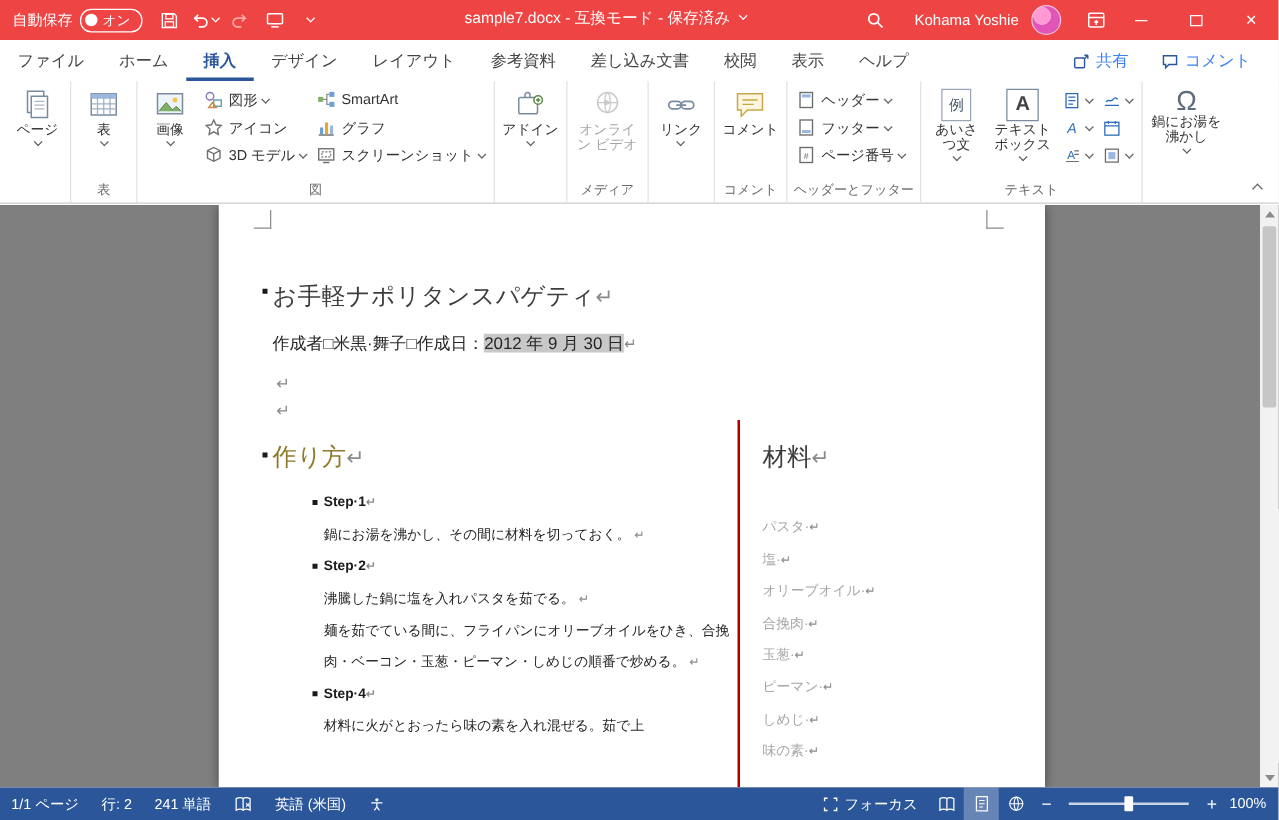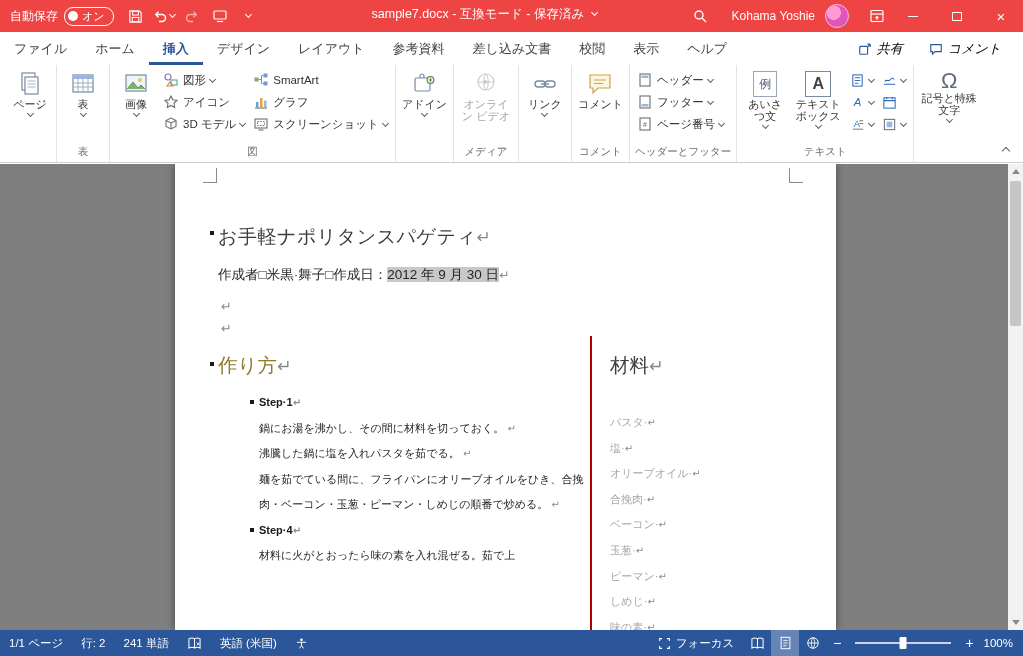--- a/index.html
+++ b/index.html
@@ -27,22 +27,22 @@
   .win-btn { width:44px; height:32px; display:flex; align-items:center; justify-content:center; font-size:15px; }
   .min-glyph { width:10px; height:1px; background:#fff; }
   .max-glyph { width:10px; height:9px; border:1px solid #fff; }
 
   
   .tabrow { position:absolute; top:32px; left:0; right:0; height:33px; background:#fff;
             display:flex; align-items:stretch; }
   .rtab { display:flex; align-items:center; padding:0 14px; font-size:13px; color:#444; cursor:default; }
   .rtab.active { color:#2b579a; font-weight:bold; box-shadow:inset 0 -3px 0 #2b579a; }
   .tabrow-right { margin-left:auto; display:flex; align-items:center; gap:6px; padding-right:12px; }
-  .pill-btn { display:flex; align-items:center; gap:5px; font-size:13px; color:#000000;
-              padding:3px 10px; border-radius:2px;font-style:italic; }
+  .pill-btn { display:flex; align-items:center; gap:5px; font-size:13px; color:#3b82f6;
+              padding:3px 10px; border-radius:2px; }
 
   
   .ribbon { position:absolute; top:65px; left:0; right:0; height:98px; background:#fff;
             border-bottom:1px solid #cfcdcb; display:flex; align-items:stretch; padding-left:4px; }
   .rgroup { display:flex; flex-direction:column; border-right:1px solid #e4e2e0; padding:2px 3px 1px; }
   .rg-content { display:flex; align-items:flex-start; flex:1; }
   .rg-label { text-align:center; font-size:10.5px; color:#6a6a6a; padding:1px 2px 2px; white-space:nowrap; }
   .btn-lg { display:flex; flex-direction:column; align-items:center; gap:1px; padding:4px 3px 2px;
             font-size:11px; color:#333; text-align:center; line-height:12px; min-width:46px; }
   .btn-lg .lbl { white-space:pre-line; }
@@ -523,21 +523,21 @@
       </div>
       <div class="rg-label">テキスト</div>
     </div>
 
     <div class="rgroup" style="border-right:none">
       <div class="rg-content">
         <div class="btn-lg" style="max-width:64px">
           <span class="ric glyph-ic" style="font-size:22px">
             <span>Ω</span>
           </span>
-          <span class="lbl">記号と特殊文字</span>
+          <span class="lbl">鍋にお湯を沸かし</span>
           <span class="cv"></span>
         </div>
       </div>
     </div>
 
     <div class="collapse-ribbon">
       <span class="chev-up"></span>
     </div>
   </div>
 
@@ -559,38 +559,38 @@
       <div class="empty-pm pm" style="top:157px"><span>↵</span></div>
 
       <span class="hsq" style="left:35px; top:198px;"></span>
       <div class="h2 gold left-heading">
         <span>作り方</span><span class="pm">↵</span>
       </div>
 
       <div class="steps">
         <div class="step-label"><span class="hmark"></span><span>Step·1</span><span class="pm">↵</span></div>
         <div class="step-body"><span>鍋にお湯を沸かし、その間に材料を切っておく。</span> <span class="pm">↵</span></div>
+        <div class="step-label"><span class="hmark"></span><span>Step·2</span><span class="pm">↵</span></div>
         <div class="step-body"><span>沸騰した鍋に塩を入れパスタを茹でる。</span> <span class="pm">↵</span></div>
         <div class="step-body"><span>麺を茹でている間に、フライパンにオリーブオイルをひき、合挽肉・ベーコン・玉葱・ピーマン・しめじの順番で炒める。</span> <span class="pm">↵</span></div>
         <div class="step-label"><span class="hmark"></span><span>Step·4</span><span class="pm">↵</span></div>
         <div class="step-body"><span>材料に火がとおったら味の素を入れ混ぜる。茹で上</span></div>
       </div>
 
       <div class="col-rule"></div>
 
       <div class="h2 dark right-heading">
         <span>材料</span><span class="pm">↵</span>
       </div>
 
       <div class="ingredients">
         <div><span>パスタ·</span><span class="pm">↵</span></div>
         <div><span>塩·</span><span class="pm">↵</span></div>
         <div><span>オリーブオイル·</span><span class="pm">↵</span></div>
         <div><span>合挽肉·</span><span class="pm">↵</span></div>
-        <div><span>ベーコン·</span><span class="pm">↵</span></div>
         <div><span>玉葱·</span><span class="pm">↵</span></div>
         <div><span>ピーマン·</span><span class="pm">↵</span></div>
         <div><span>しめじ·</span><span class="pm">↵</span></div>
         <div><span>味の素·</span><span class="pm">↵</span></div>
       </div>
     </div>
 
     <div class="scrollbar">
       <div class="sb-arrow sb-up">
           <span class="tri-up"></span>

